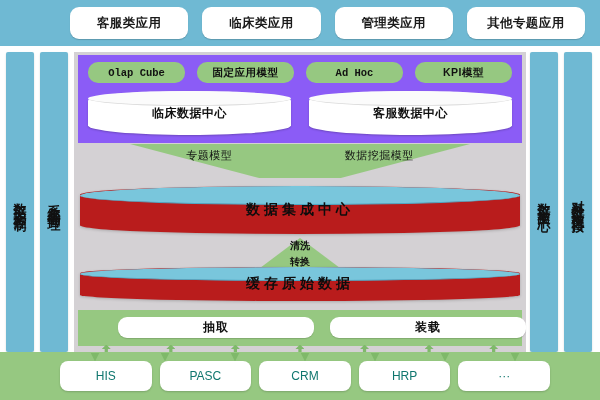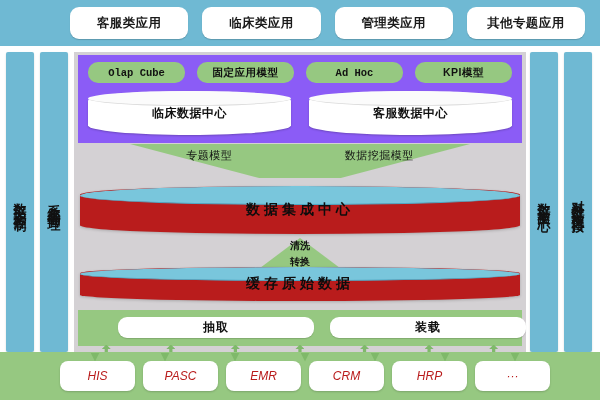--- a/index.html
+++ b/index.html
@@ -290,23 +290,22 @@
     gap: 8px;
   }
   .source-pill {
     flex: 1 1 0;
     background: #ffffff;
     border-radius: 8px;
     display: flex;
     align-items: center;
     justify-content: center;
     font-size: 12px;
-    color: #b91c1c;
+    color: #0f766e;
     box-shadow: 0 1px 2px rgba(0,0,0,0.18);
-    font-style: italic;
   }
 
   
   .arrows-strip {
     position: absolute;
     left: 74px;
     top: 344px;
     width: 452px;
     height: 12px;
     display: flex;
@@ -451,23 +450,20 @@
     <div class="mini-arrow-down"></div>
   </div>
   <div class="source-row">
     <div class="source-pill">
         <span>HIS</span>
       </div>
     <div class="source-pill">
         <span>PASC</span>
       </div>
     <div class="source-pill">
-        <span>EMR</span>
-      </div>
-    <div class="source-pill">
         <span>CRM</span>
       </div>
     <div class="source-pill">
         <span>HRP</span>
       </div>
     <div class="source-pill">
         <span>···</span>
       </div>
   </div>
 

